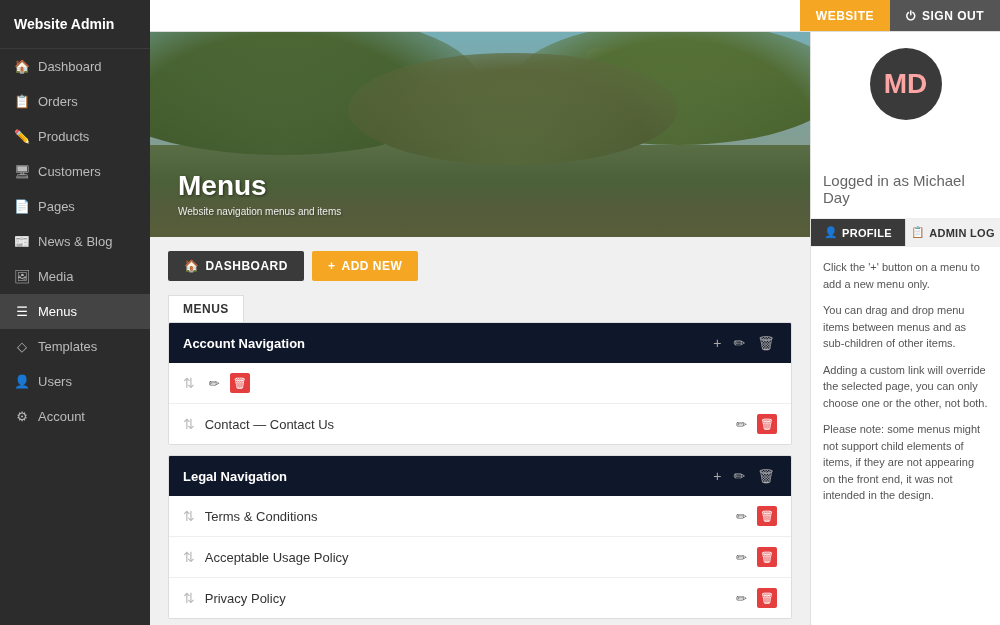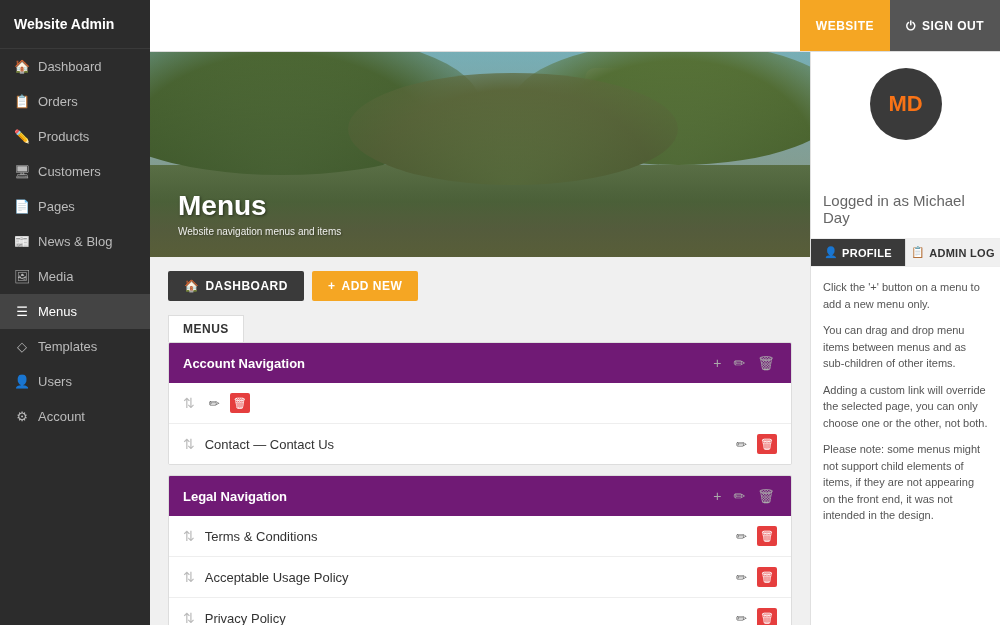--- a/index.html
+++ b/index.html
@@ -44,21 +44,21 @@
       height: 625px;
       overflow: hidden;
     }
 
     
     #topbar {
       display: flex;
       justify-content: flex-end;
       align-items: stretch;
       background: #fff;
-      height: 52px;
+      height: 32px;
       border-bottom: 1px solid #ddd;
     }
     .topbar-btn {
       display: flex;
       align-items: center;
       gap: 6px;
       padding: 0 16px;
       font-size: 12px;
       font-weight: bold;
       cursor: pointer;
@@ -246,21 +246,21 @@
     .menu-group {
       border: 1px solid #ddd;
       background: #fff;
       border-radius: 2px;
       overflow: hidden;
     }
     .menu-group-header {
       display: flex;
       align-items: center;
       justify-content: space-between;
-      background: #701a75;
+      background: #0f172a;
       color: #fff;
       padding: 10px 14px;
       font-size: 13px;
       font-weight: bold;
     }
     .menu-group-header .header-actions {
       display: flex;
       gap: 8px;
       align-items: center;
     }
@@ -340,25 +340,25 @@
       flex-direction: column;
       align-items: center;
       padding: 16px 12px 12px;
       background: #fff;
     }
     .avatar {
       width: 72px;
       height: 72px;
       border-radius: 50%;
       background: #3a3a3a;
-      color: #f97316;
+      color: #fca5a5;
       display: flex;
       align-items: center;
       justify-content: center;
-      font-size: 22px;
+      font-size: 28px;
       font-weight: bold;
       margin-bottom: 8px;
     }
     .logged-in-text {
       font-size: 15px;
       color: #666;
       text-align: left;
       margin-top: 44px;
     }
 

